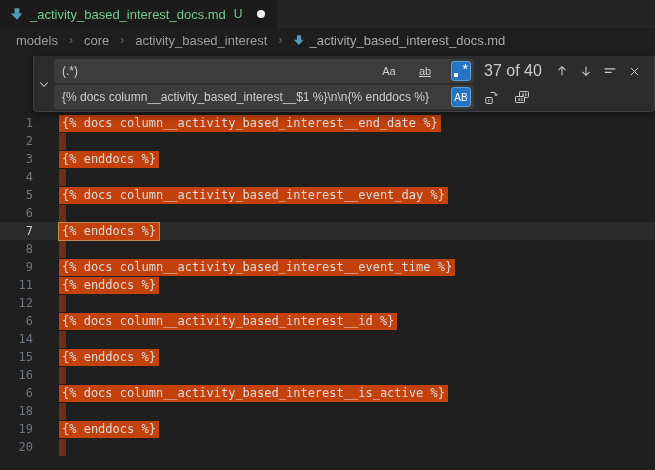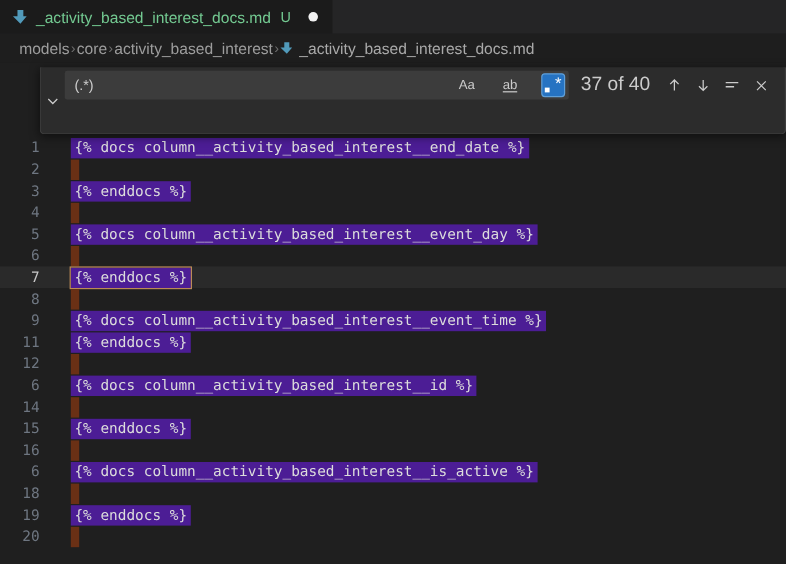--- a/index.html
+++ b/index.html
@@ -9,34 +9,34 @@
   
   .tabbar { height:28px; background:#252526; display:flex; }
   .tab { height:28px; background:#1b1b1b; display:flex; align-items:center;
     padding:0 12px 0 10px; gap:6px; max-width:280px; }
   .tab-title { font-size:13px; color:#73c991; white-space:nowrap; }
   .git-badge { font-size:12px; color:#73c991; margin-left:2px; }
   .mod-dot { width:8px; height:8px; border-radius:50%; background:#f1f1f1; margin-left:8px; }
 
   
   .breadcrumbs { height:24px; background:#1e1e1e; display:flex; align-items:center;
-    padding-left:16px; gap:0; font-size:13px; color:#9d9d9d; white-space:nowrap; }
+    padding-left:16px; gap:10px; font-size:13px; color:#9d9d9d; white-space:nowrap; }
   .crumb-sep { color:#6e6e6e; font-size:12px; padding:0 1px; }
   .crumb-file { display:flex; align-items:center; gap:4px; color:#a9a9a9; }
 
   
   .editor { position:relative; height:418px; background:#1f1f1f; }
   .lines { position:absolute; top:62px; left:0; right:0;
     font-family:"DejaVu Sans Mono", monospace; font-size:12px; }
   .line { display:flex; height:18px; line-height:18px; align-items:center; }
   .line.current { background:rgba(255,255,255,0.05); }
   .ln { flex:none; width:33px; text-align:right; color:#6e7681; font-size:12px; }
   .line.current .ln { color:#c8c8c8; }
   .code { margin-left:26px; white-space:pre; color:#dcdcdc; padding:0 3px; height:17px; line-height:17px; }
-  .code.match { background:#4c1d95; }
+  .code.match { background:#c2410c; }
   .code.empty-match { width:7px; padding:0; background:#6a3015; }
   .code.current-match { outline:1px solid #bb8a57; }
 
   
   .find-widget { position:absolute; top:4px; left:33px; right:0; height:56px;
     background:#2c2c2c; border:1px solid #3e3e3e; border-top:none;
     border-radius:0 0 4px 4px; box-shadow:0 2px 8px rgba(0,0,0,.5); z-index:5; }
   .fw-gutter { position:absolute; left:0; top:0; bottom:0; width:20px;
     display:flex; align-items:center; justify-content:center; cursor:pointer; }
   .fw-rows { margin-left:20px; padding:3px 6px 3px 0; display:flex;
@@ -134,20 +134,44 @@
             </svg>
           </span>
           <span class="icon-btn">
             <svg width="13" height="13" viewBox="0 0 16 16">
               <path d="M3.5 3.5l9 9M12.5 3.5l-9 9" fill="none" stroke="#cccccc" stroke-width="1.2"></path>
             </svg>
           </span>
         </div>
       </div>
 
+      <div class="fw-row">
+        <div class="input-wrap">
+          <input spellcheck="false" value="{% docs column__activity_based_interest__$1 %}\n\n{% enddocs %}" style="">
+          <span class="toggle active" style="font-size:10px;">AB</span>
+        </div>
+        <div class="replace-actions">
+          <span class="icon-btn">
+            <svg width="16" height="16" viewBox="0 0 16 16" fill="none" stroke="#cccccc" stroke-width="1">
+              <path d="M6.5 3.5h3.5a2 2 0 0 1 2 2v1"></path>
+              <path d="M10.5 5l1.5 1.8L13.5 5"></path>
+              <rect x="1.8" y="8.5" width="6.4" height="6" rx="0.8"></rect>
+              <text x="3.6" y="13.4" font-size="5.5" fill="#cccccc" stroke="none" font-family="DejaVu Sans Mono, monospace">c</text>
+            </svg>
+          </span>
+          <span class="icon-btn">
+            <svg width="16" height="16" viewBox="0 0 16 16" fill="none" stroke="#cccccc" stroke-width="1">
+              <rect x="5.5" y="2.5" width="9" height="6" rx="0.8"></rect>
+              <text x="7.4" y="7.3" font-size="5" fill="#cccccc" stroke="none" font-family="DejaVu Sans Mono, monospace">ab</text>
+              <rect x="1.5" y="7.5" width="9" height="6" rx="0.8" fill="#2c2c2c"></rect>
+              <text x="3.4" y="12.3" font-size="5" fill="#cccccc" stroke="none" font-family="DejaVu Sans Mono, monospace">ab</text>
+            </svg>
+          </span>
+        </div>
+      </div>
     </div>
   </div>
 
   <div class="lines">
       <div class="line">
         <span class="ln">1</span>
         <span class="code match">{% docs column__activity_based_interest__end_date %}</span>
       </div>
       <div class="line">
         <span class="ln">2</span>

